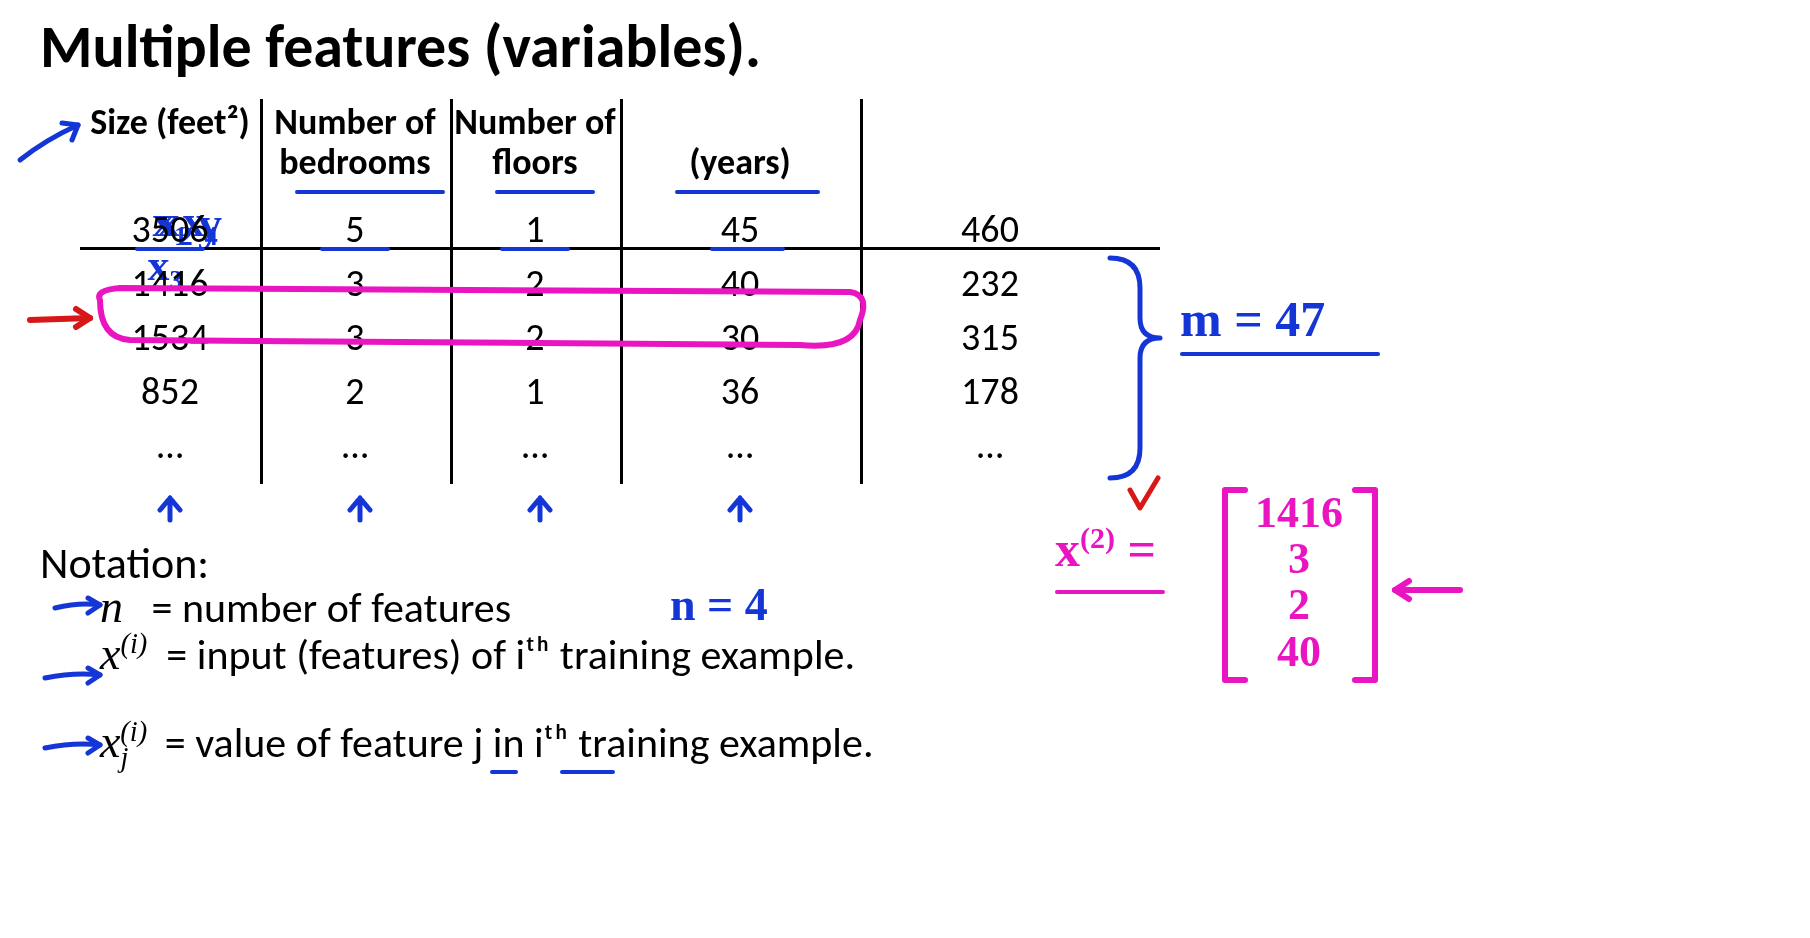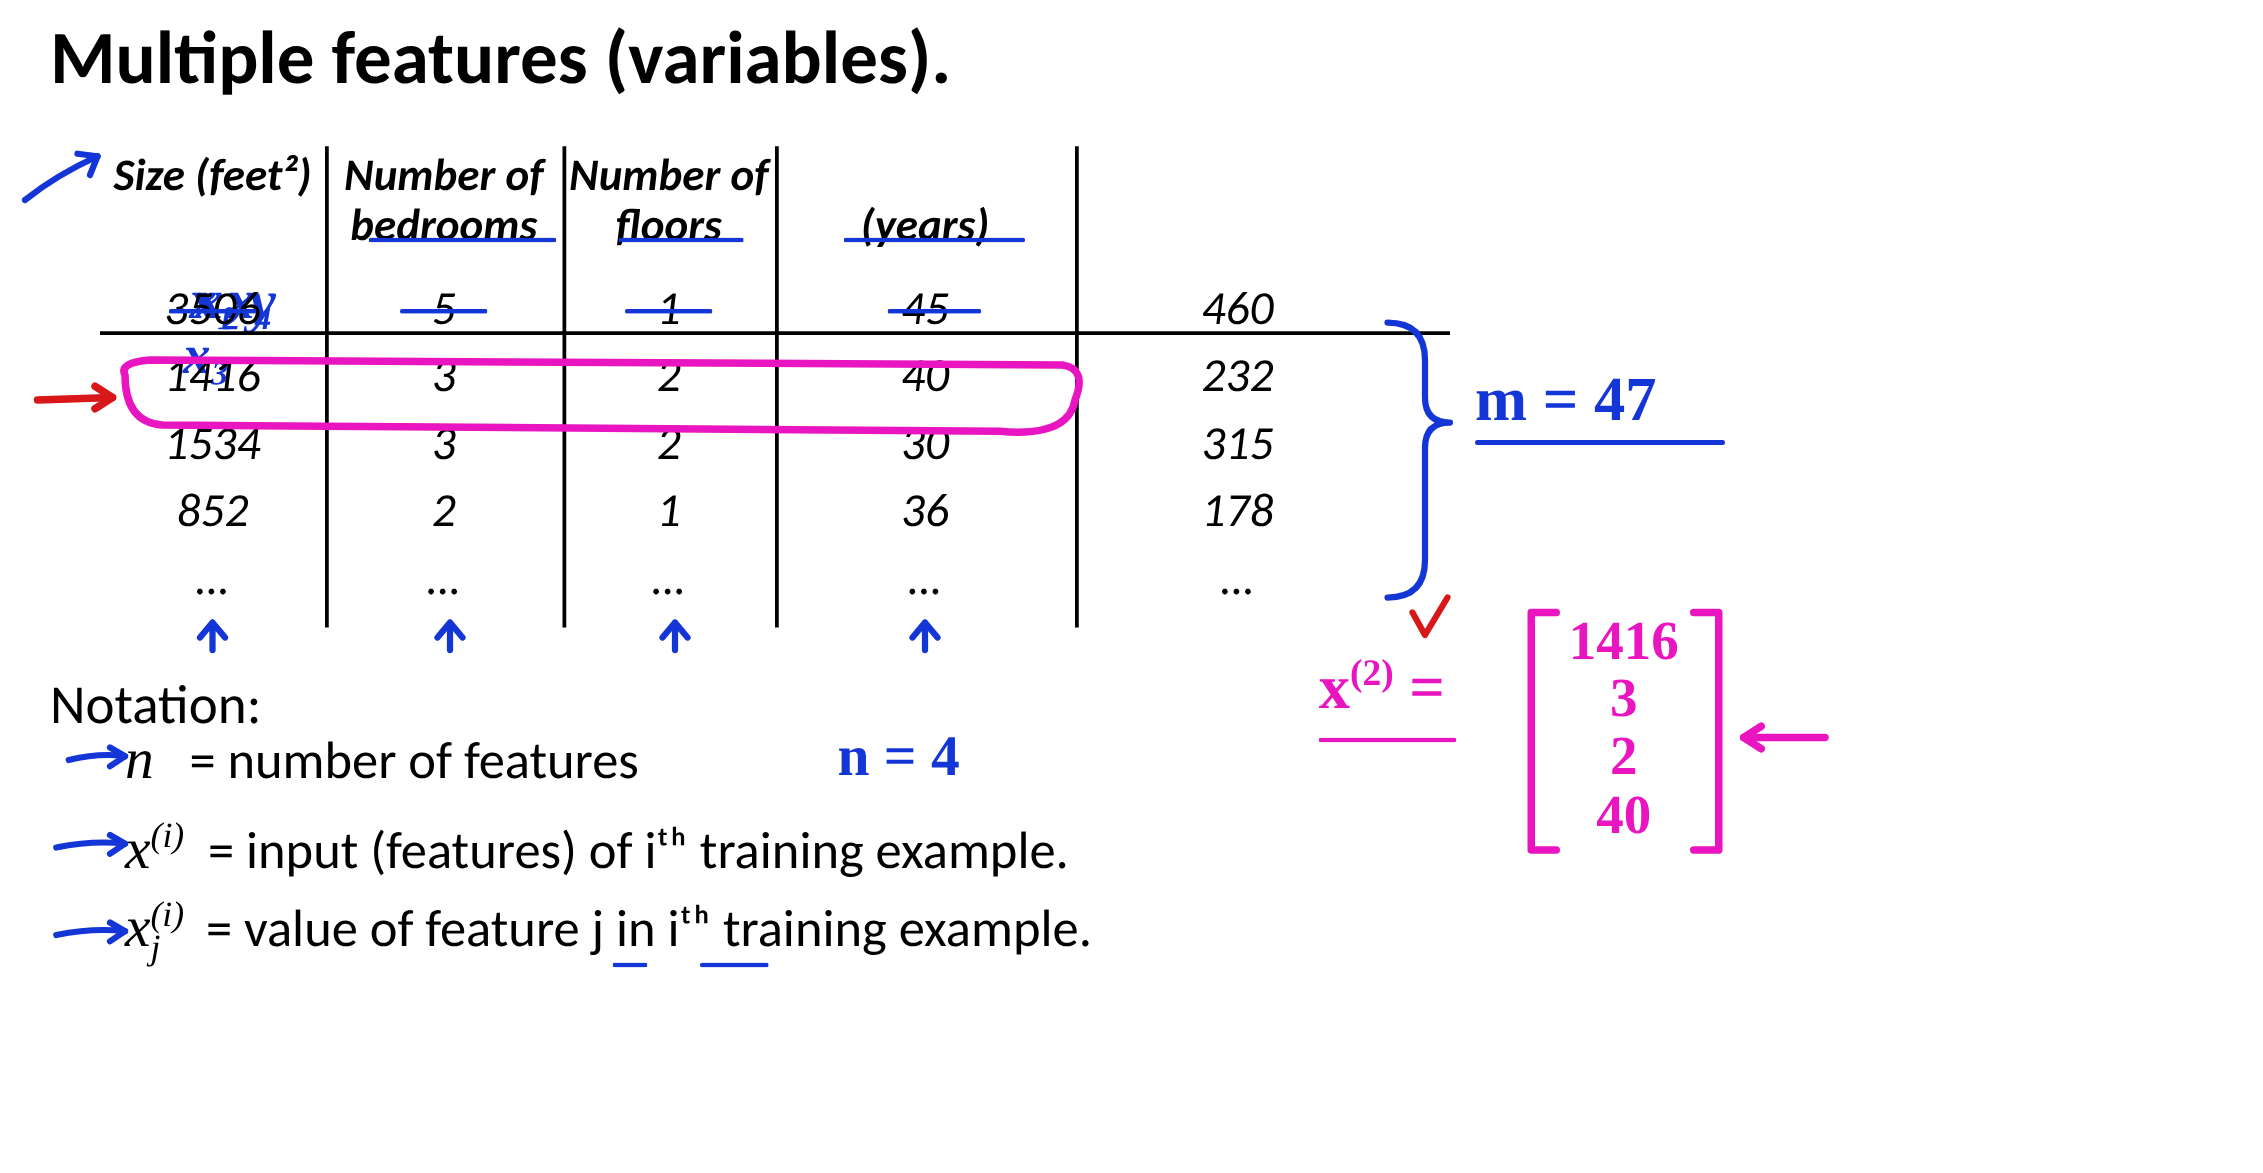--- a/index.html
+++ b/index.html
@@ -24,23 +24,22 @@
     left: 40px;
     top: 10px;
     font-size: 60px;
     font-weight: 700;
   }
 
   
   .tbl {
     position: absolute;
     left: 80px;
-    top: 117px;
+    top: 99px;
     width: 1100px;
-    font-style: italic;
   }
   .row {
     display: flex;
     align-items: flex-start;
   }
   .cell {
     text-align: center;
     font-size: 38px;
     padding: 4px 0;
   }
@@ -198,21 +197,21 @@
     <div class="vrule long" style="left:780px;"></div>
   </div>
 
   <div class="notation-hdr">Notation:</div>
 
   <div class="notation-line" style="top:580px;">
     <span class="mathit" style="font-size:46px;">n</span>
     &nbsp;&nbsp;<span>= number of features</span>
   </div>
 
-  <div class="notation-line" style="top:652px;text-align:right;">
+  <div class="notation-line" style="top:627px;text-align:right;">
     <span class="mathit" style="font-size:46px;">x<sup>(i)</sup></span>
     &nbsp;<span>= input (features) of  iᵗʰ  training example.</span>
   </div>
 
   <div class="notation-line" style="top:715px;">
     <span class="mathit" style="font-size:46px;">x<sub>j</sub><sup style="position:relative; left:-8px;">(i)</sup></span>
     <span>= value of feature j in  iᵗʰ  training example.</span>
   </div>
 
   <div class="hand blue" style="left:1180px; top:290px; font-size:50px;">m = 47</div>

